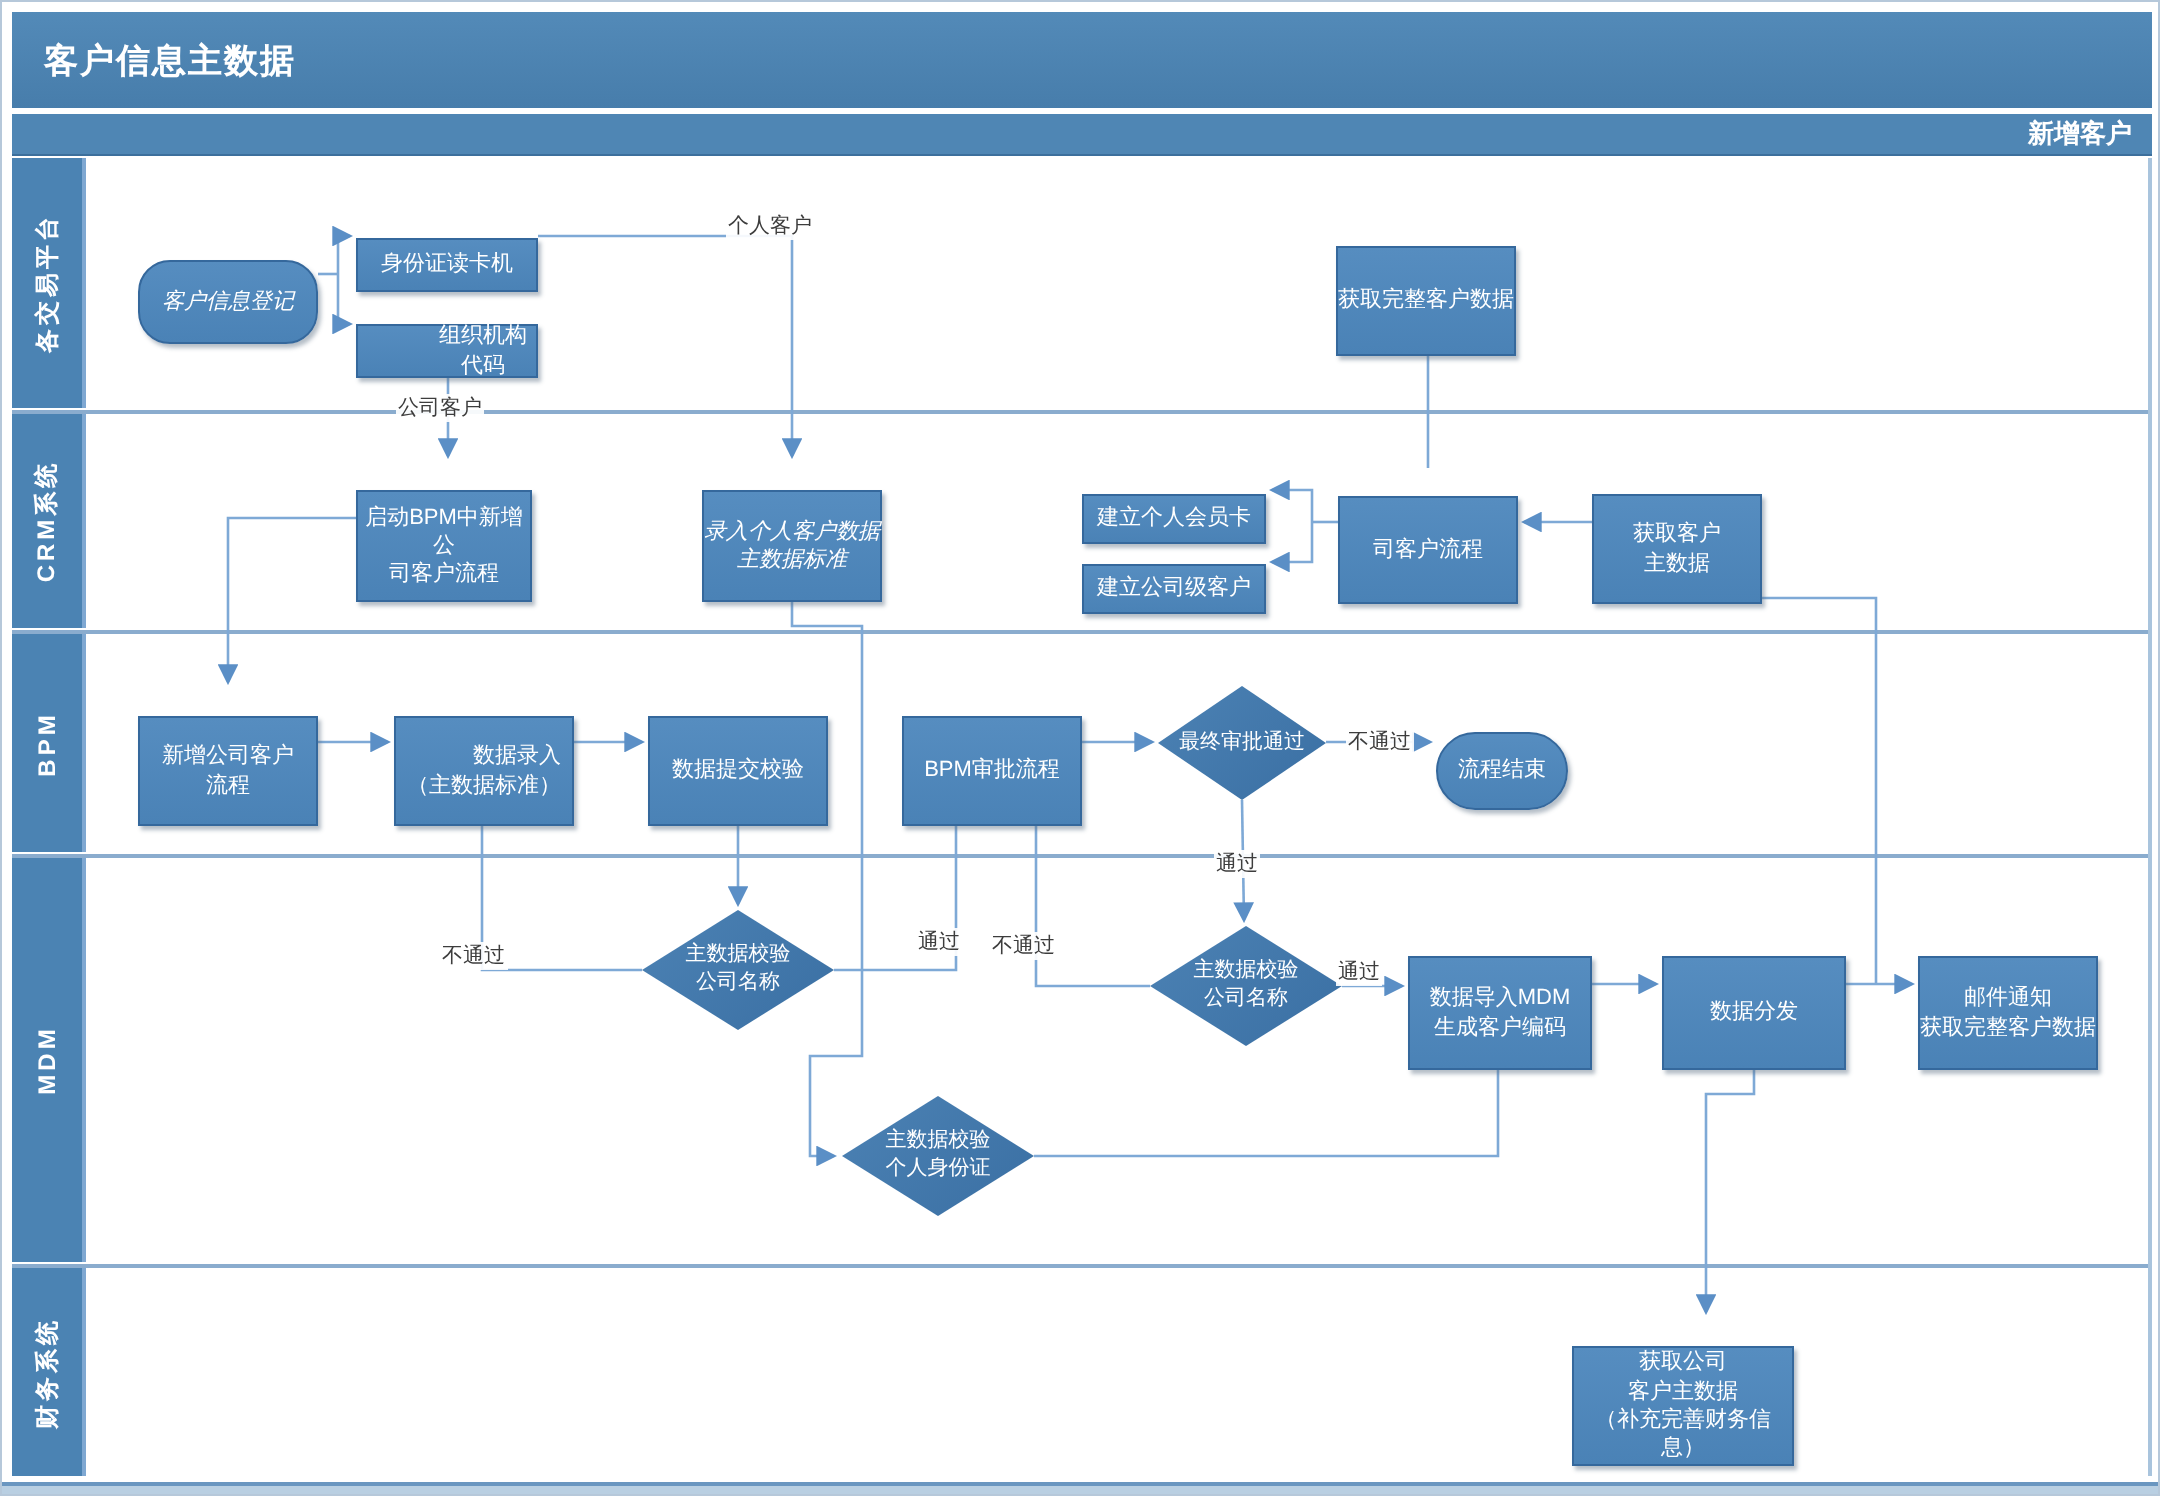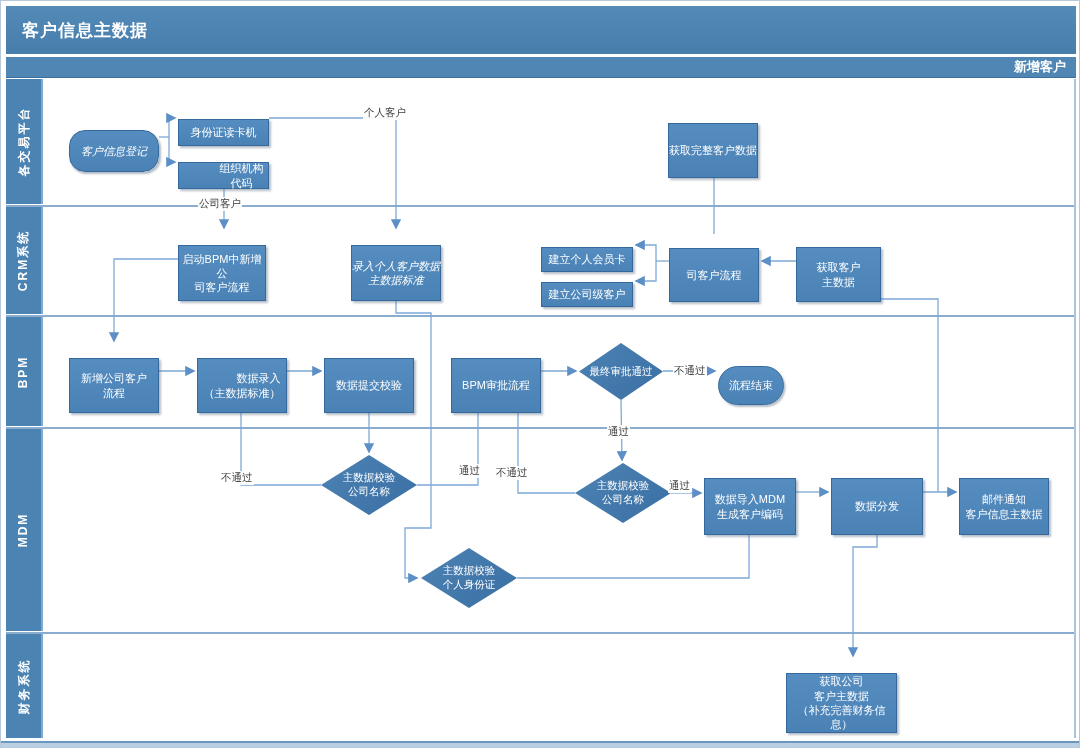--- a/index.html
+++ b/index.html
@@ -123,21 +123,21 @@
       <div class="node diamond" style="left: 578px; top: 342px; width: 84px; height: 57px;">最终审批通过</div>
       <div class="node stadium" style="left: 717px; top: 351px; width: 66px; height: 39px;">流程结束</div>
       <div class="node diamond" style="left: 320px; top: 454px; width: 96px; height: 60px;">主数据校验
 公司名称</div>
       <div class="node diamond" style="left: 574px; top: 462px; width: 96px; height: 60px;">主数据校验
 公司名称</div>
       <div class="node rect" style="left: 703px; top: 463px; width: 92px; height: 57px;">数据导入MDM
 生成客户编码</div>
       <div class="node rect" style="left: 830px; top: 463px; width: 92px; height: 57px;">数据分发</div>
       <div class="node rect" style="left: 958px; top: 463px; width: 90px; height: 57px;">邮件通知
-客户信息主数据</div>
+获取完整客户数据</div>
       <div class="node diamond" style="left: 420px; top: 547px; width: 96px; height: 60px;">主数据校验
 个人身份证</div>
       <div class="node rect" style="left: 785px; top: 658px; width: 111px; height: 60px;">获取公司
 客户主数据
 （补充完善财务信息）</div>
     </div>
   <div id="edge-labels">
       <div class="edge-label" style="left: 362px; top: 105px;">个人客户</div>
       <div class="edge-label" style="left: 197px; top: 196px;">公司客户</div>
       <div class="edge-label" style="left: 672px; top: 363px;">不通过</div>

